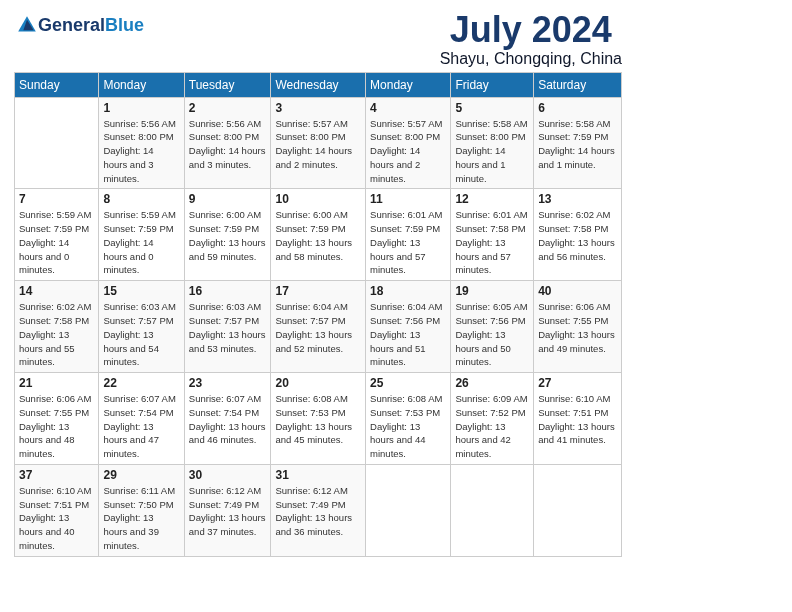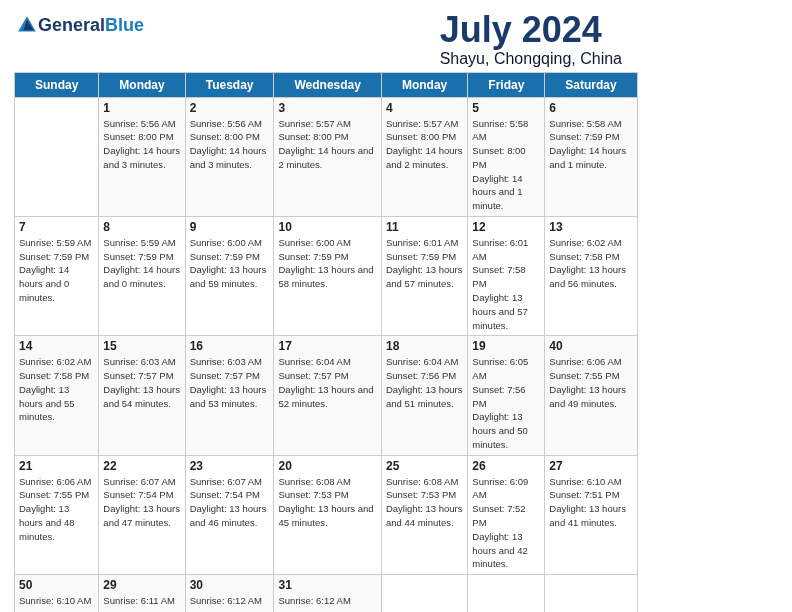--- a/index.html
+++ b/index.html
@@ -34,45 +34,45 @@
       font-size: 18px;
       font-weight: bold;
       color: #1a7fc1;
     }
     .logo-icon {
       width: 22px;
       height: 22px;
       margin-left: 2px;
     }
     .title-area {
-      text-align: left;
+      text-align: center;
     }
     .month-title {
       font-size: 36px;
       font-weight: bold;
       color: #1a3a6b;
       line-height: 1.1;
     }
     .location-title {
       font-size: 16px;
       color: #0f172a;
       font-weight: normal;
     }
     table {
       width: 100%;
       border-collapse: collapse;
       font-size: 10px;
     }
     thead tr th {
       background-color: #1a6fad;
       color: #fff;
-      padding: 5px 20px;
+      padding: 5px 4px;
       text-align: left;
       font-size: 12px;
-      font-weight: bold;
+      font-weight: normal;
       border: 1px solid #ccc;
     }
     tbody tr td {
       border: 1px solid #ccc;
       padding: 3px 4px;
       vertical-align: top;
       width: 113px;
       min-height: 75px;
       background: #fff;
     }
@@ -240,21 +240,21 @@
             <span class="day-number">26</span>
             <div class="day-info">Sunrise: 6:09 AM<br>Sunset: 7:52 PM<br>Daylight: 13 hours and 42 minutes.</div>
           </td>
           <td>
             <span class="day-number">27</span>
             <div class="day-info">Sunrise: 6:10 AM<br>Sunset: 7:51 PM<br>Daylight: 13 hours and 41 minutes.</div>
           </td>
         </tr>
         <tr>
           <td>
-            <span class="day-number">50</span>
+            <span class="day-number">37</span>
             <div class="day-info">Sunrise: 6:10 AM<br>Sunset: 7:51 PM<br>Daylight: 13 hours and 40 minutes.</div>
           </td>
           <td>
             <span class="day-number">29</span>
             <div class="day-info">Sunrise: 6:11 AM<br>Sunset: 7:50 PM<br>Daylight: 13 hours and 39 minutes.</div>
           </td>
           <td>
             <span class="day-number">30</span>
             <div class="day-info">Sunrise: 6:12 AM<br>Sunset: 7:49 PM<br>Daylight: 13 hours and 37 minutes.</div>
           </td>

